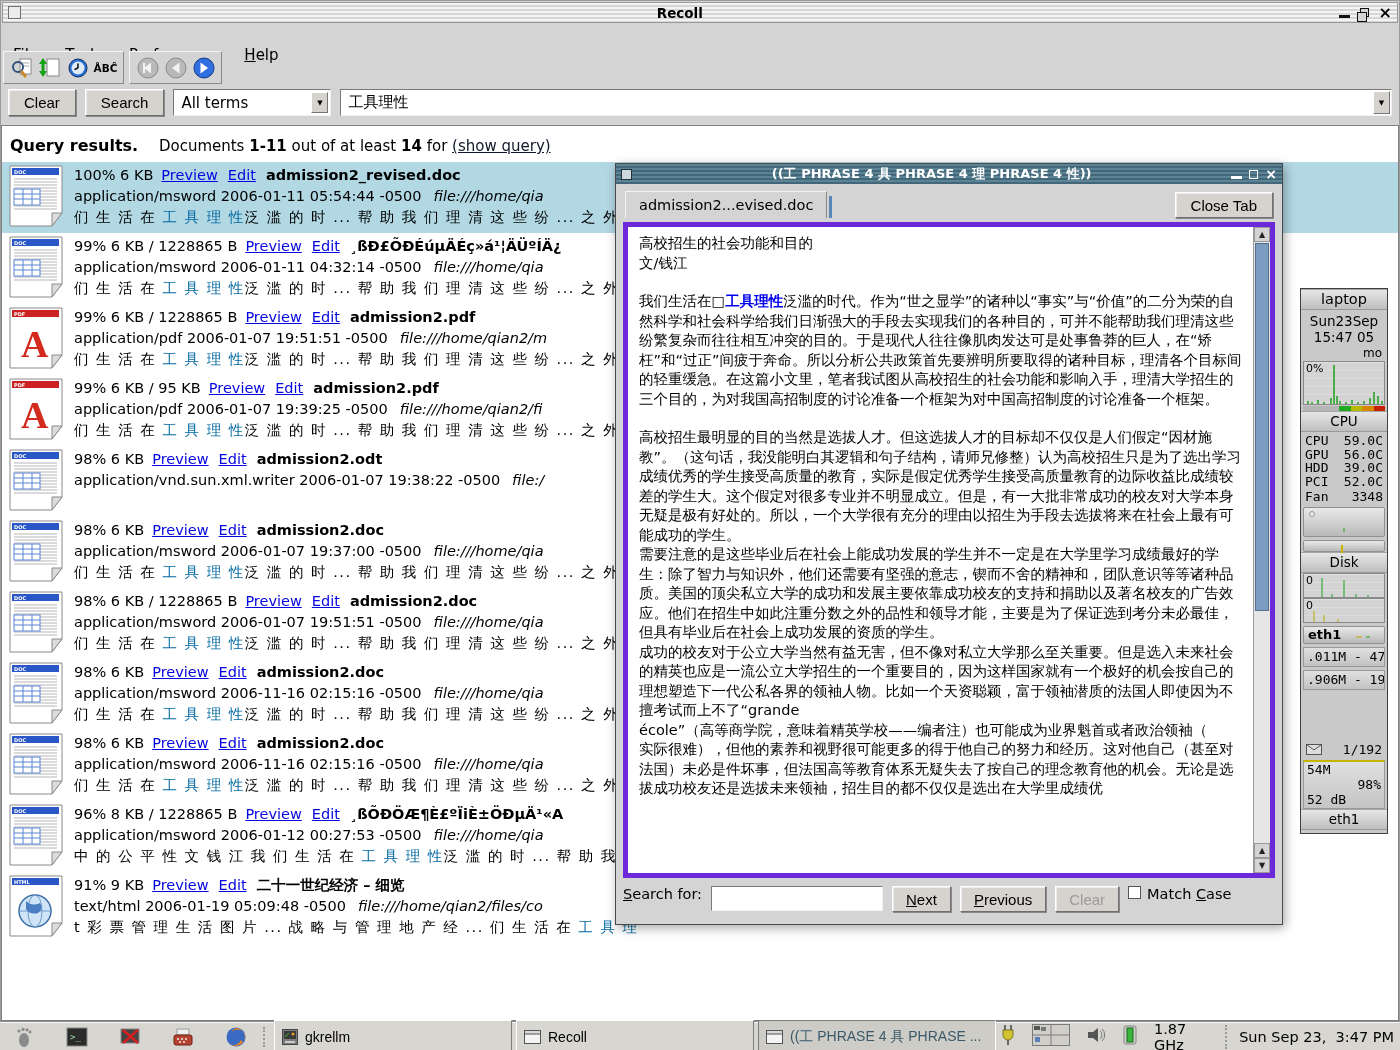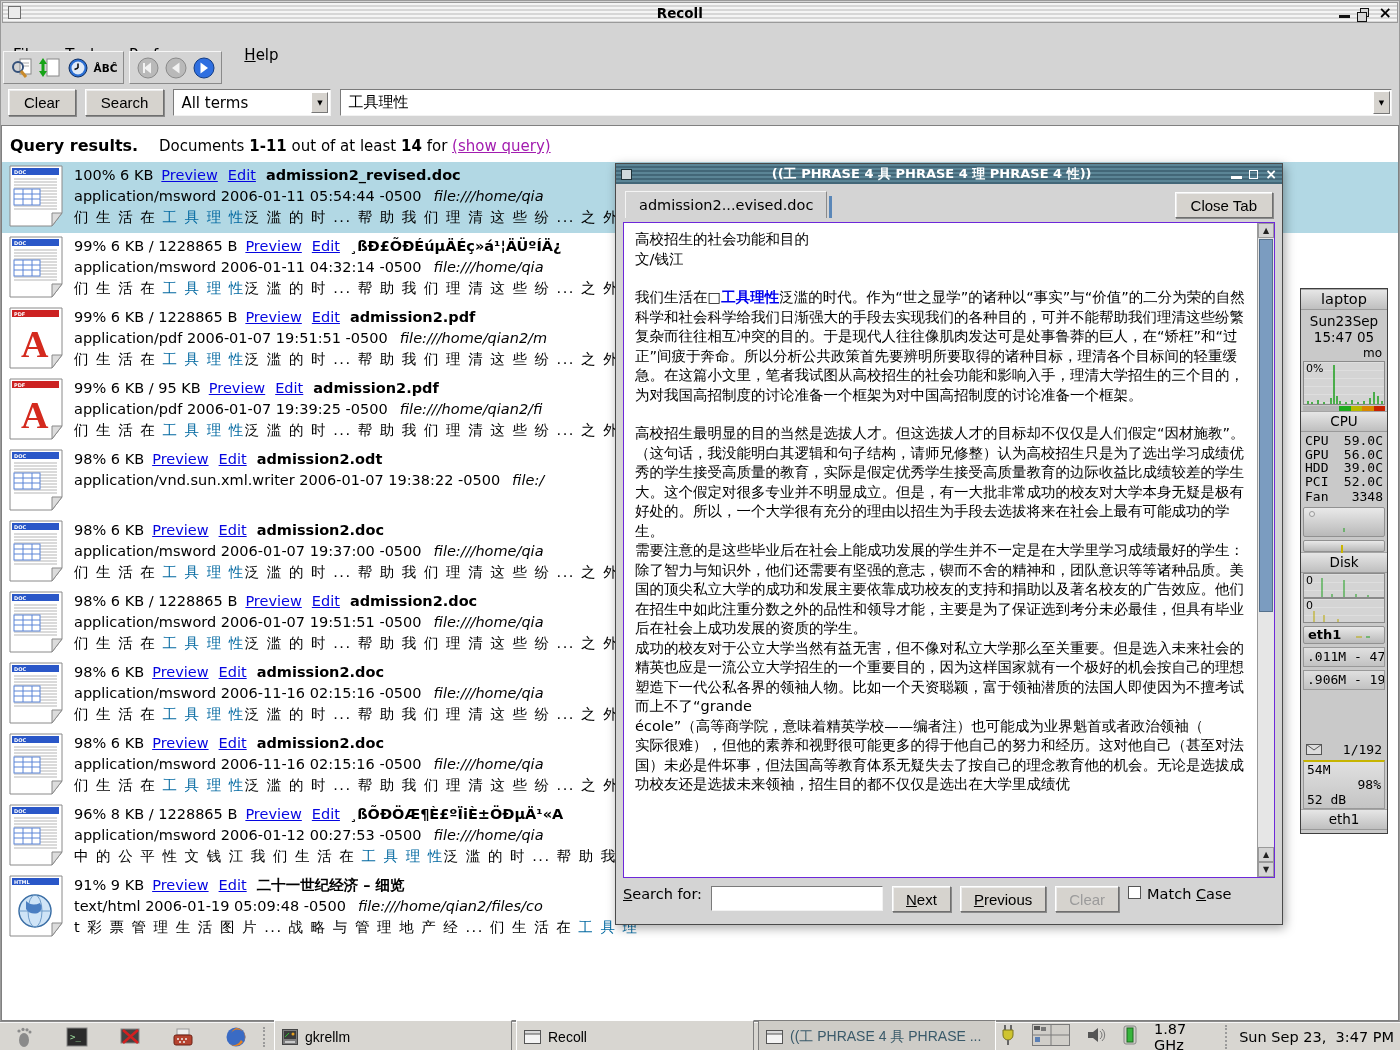--- a/index.html
+++ b/index.html
@@ -42,21 +42,21 @@
 .query-wrap { flex:1; position:relative; height:27px; }
 .query-input { width:100%; height:100%; font-size:15px; padding:0 26px 0 7px;
   border:1px solid; border-color:#7a7a7a #f2f2f2 #f2f2f2 #7a7a7a; font-family:inherit; background:#fff; }
 
 
 .results-panel { position:absolute; left:1px; right:1px; top:125px; bottom:29px;
   background:#fff; border:1px solid #808080; overflow:hidden; }
 .results-header { padding:10px 8px 7px; font-size:15px; white-space:nowrap; }
 .qr-title { font-weight:bold; font-size:16px; margin-right:16px; }
 .hbold { font-weight:bold; }
-.show-query { color:#a21caf; text-decoration:underline;text-align:right; }
+.show-query { color:#0f172a; text-decoration:underline;text-align:right; }
 .result-row { display:flex; align-items:flex-start; padding:3px 6px 2px; }
 .result-row.selected { background:#b2d8e4; }
 .ricon { width:56px; height:62px; margin-right:10px; flex:none; }
 .rlines { flex:1; min-width:0; font-size:14.5px; line-height:21px; white-space:nowrap; overflow:hidden; }
 .rlink { color:#0606e0; text-decoration:underline; margin-right:10px; }
 .rpct { margin-right:8px; }
 .fname { font-weight:bold; }
 .rurl { font-style:italic; margin-left:12px; }
 .rsnip { letter-spacing:1.5px; }
 .term { color:#0369a1; }
@@ -72,21 +72,21 @@
 .pv-title { flex:1; text-align:center; font-size:13px; font-weight:bold; white-space:nowrap; overflow:hidden; }
 .pv-controls { display:flex; align-items:center; gap:7px; }
 .pv-controls .g-min { background:#fff; margin-top:7px; }
 .pv-controls .g-sq { width:9px; height:9px; border:1.5px solid #fff; }
 .pv-controls .g-x { font-size:14px; font-weight:bold; color:#fff; line-height:12px; }
 .pv-tabbar { height:34px; display:flex; align-items:flex-end; padding:5px 9px 0; }
 .pv-tab { height:27px; padding:0 13px; font-size:14.5px; display:flex; align-items:center;
   background:#d4d4d4; border:1px solid #8a8a8a; border-bottom:none; border-top-color:#f4f4f4; border-left-color:#f4f4f4; }
 .pv-tab-caret { width:3px; height:22px; background:#5a87b8; margin-left:2px; }
 .pv-close-tab { margin-left:auto; height:26px; }
-.pv-content { position:absolute; left:7px; right:7px; top:58px; bottom:46px; background:#fff; border:1px solid #6d28d9; }
+.pv-content { position:absolute; left:7px; right:7px; top:58px; bottom:46px; background:#fff; border:5px solid #6d28d9; }
 .pv-text { position:absolute; top:2px; left:2px; right:19px; bottom:2px; overflow:hidden;
   padding:5px 9px; font-size:14.5px; line-height:19.5px; }
 .pv-par.gap { margin-top:19px; }
 .hl { color:#0000ee; font-weight:bold; }
 .pv-scroll { position:absolute; top:0; right:0; bottom:0; width:17px; background:#e6e6e6; border-left:1px solid #9a9a9a; }
 .sb-arr { height:15px; display:flex; align-items:center; justify-content:center; font-size:8px;
   background:#d4d4d4; border:1px solid #9a9a9a; color:#222; }
 .sb-bottom { position:absolute; bottom:0; left:0; right:0; }
 .pv-thumb { position:absolute; top:16px; left:1px; right:1px; height:57%;
   background:#7b9cc0; border:1px solid #54708c; }

